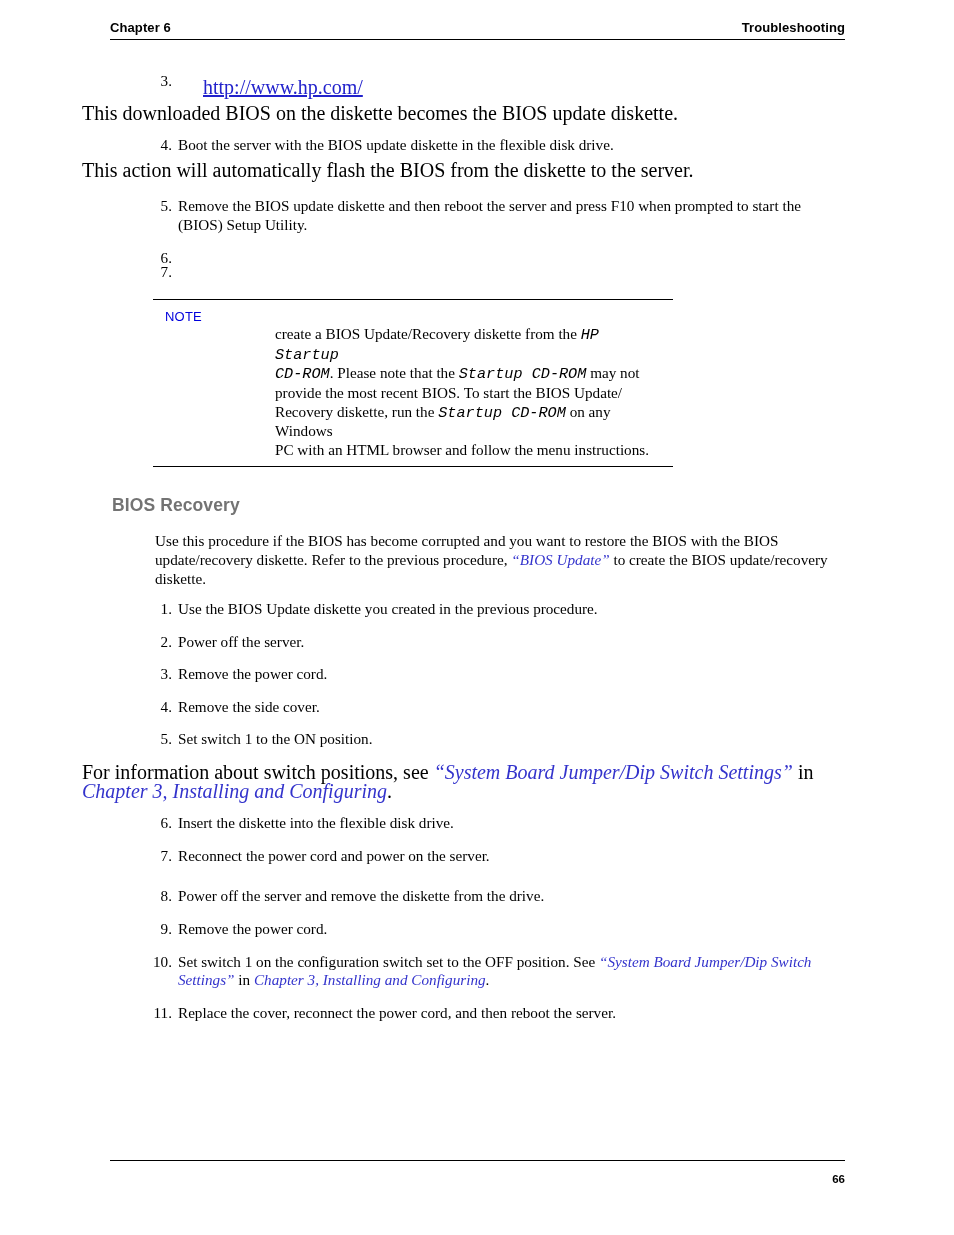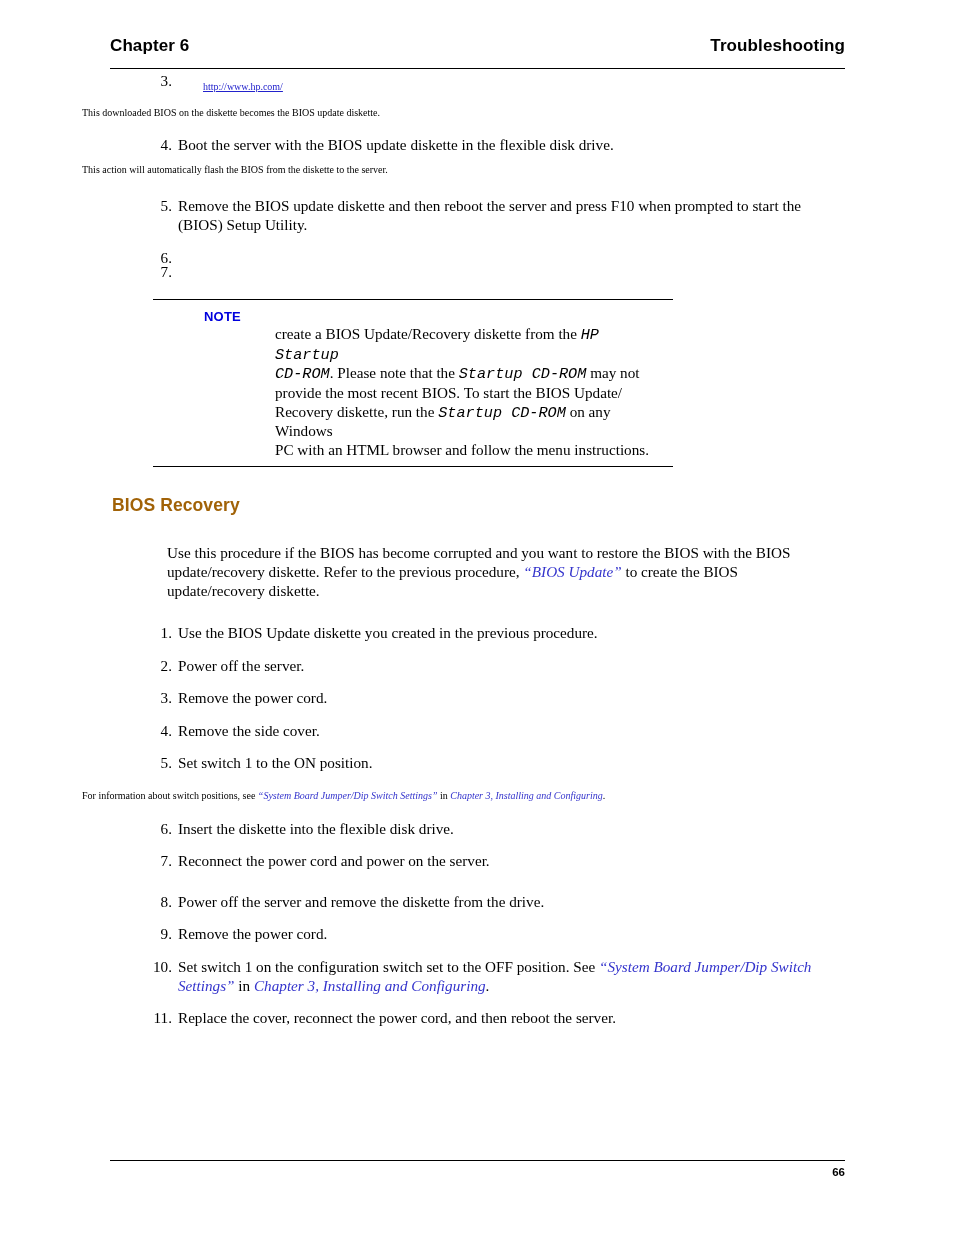--- a/index.html
+++ b/index.html
@@ -21,30 +21,30 @@
     left: 0; top: 0;
     width: 954px;
     height: 1235px;
     overflow: hidden;
   }
 
   
   .header {
     position: absolute;
     left: 110px;
-    top: 36px;
+    top: 20px;
     width: 735px;
     display: flex;
     justify-content: space-between;
     align-items: flex-end;
     font-family: "Liberation Sans", sans-serif;
     font-weight: bold;
-    font-size: 17px;
+    font-size: 13px;
     letter-spacing: 0.1px;
-    padding-bottom: 12px;
+    padding-bottom: 4px;
     border-bottom: 1.6px solid #000;
   }
   .header .h-left  { text-align: left; }
   .header .h-right { text-align: right; }
 
   
   .content {
     position: absolute;
     left: 0;
     top: 72px;
@@ -68,21 +68,21 @@
     text-align: right;
     font-size: 15.2px;
     line-height: 18.6px;
   }
   .item.wide { padding-right: 112px; }
 
   
   .sub {
     margin: 0 0 6px 0;
     padding: 0 112px 0 82px;
-    font-size: 10px;
+    font-size: 20px;
     line-height: 18.6px;
   }
   .sub.url-line {
     padding-left: 203px;
     margin-bottom: 7px;
   }
 
   .gap-sm { height: 8px; }
   .gap-md { height: 12px; }
 
@@ -104,58 +104,57 @@
     border-top: 1.6px solid #000;
     border-bottom: 1.6px solid #000;
     padding: 7px 0 7px 0;
     box-sizing: border-box;
   }
   .note-label {
     position: absolute;
     left: 12px;
     top: 9px;
     font-family: "Liberation Sans", sans-serif;
-    font-weight: bold;
+    font-weight: normal;
     font-size: 13px;
     color: #0000dd;
     letter-spacing: 0.2px;
-    margin-left: 39px;
   }
   .note-body {
     margin-left: 122px;
     padding-right: 4px;
     font-size: 15.2px;
     line-height: 18.6px;
   }
 
   
   .h2 {
     margin: 0 0 0 112px;
     font-family: "Liberation Sans", sans-serif;
     font-weight: bold;
     font-size: 17.5px;
     letter-spacing: 0.1px;
-    color: #a16207;
+    color: #737373;
   }
 
   .intro {
-    margin: 12px;
+    margin: 0;
     padding: 0 112px 0 155px;
     font-size: 15.2px;
     line-height: 18.6px;
   }
 
   
   .footer {
     position: absolute;
     left: 110px;
     top: 1160px;
     width: 735px;
     border-top: 1.6px solid #000;
-    padding-top: 5px;
+    padding-top: 12px;
     font-family: "Liberation Sans", sans-serif;
     font-weight: bold;
     font-size: 11.5px;
     text-align: right;
   }
 
   i { font-style: italic; font-family: Liberation Mono, monospace; }
 </style>
 </head>
 <body>

